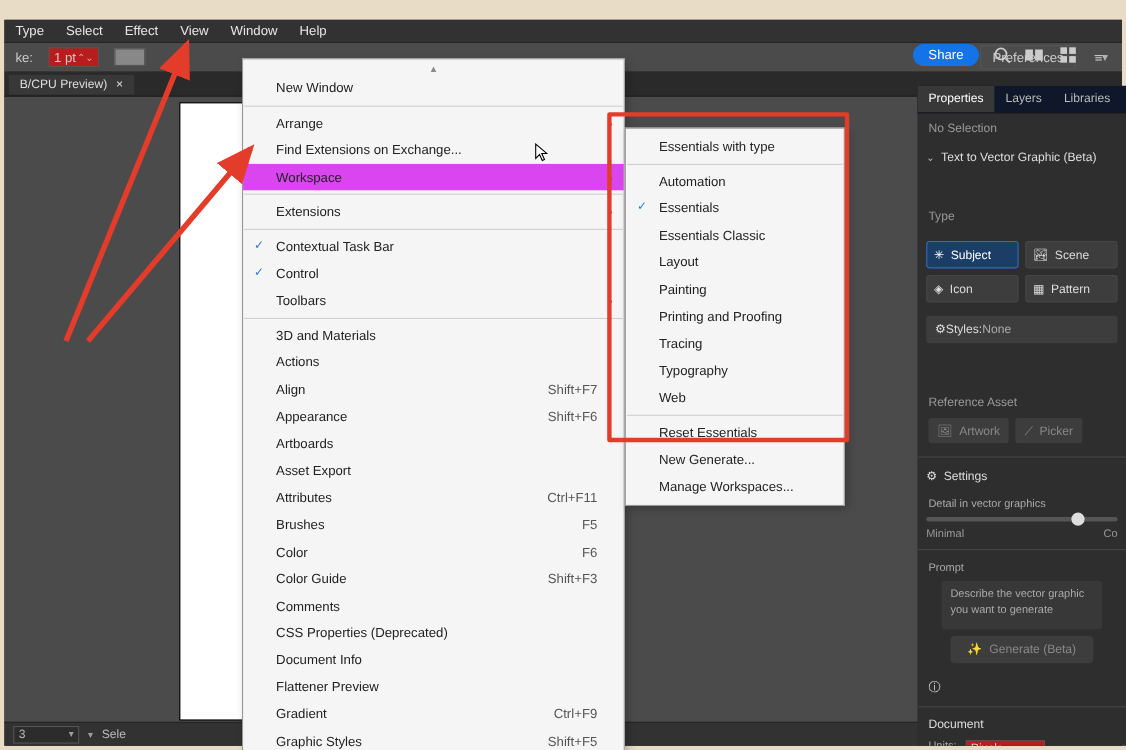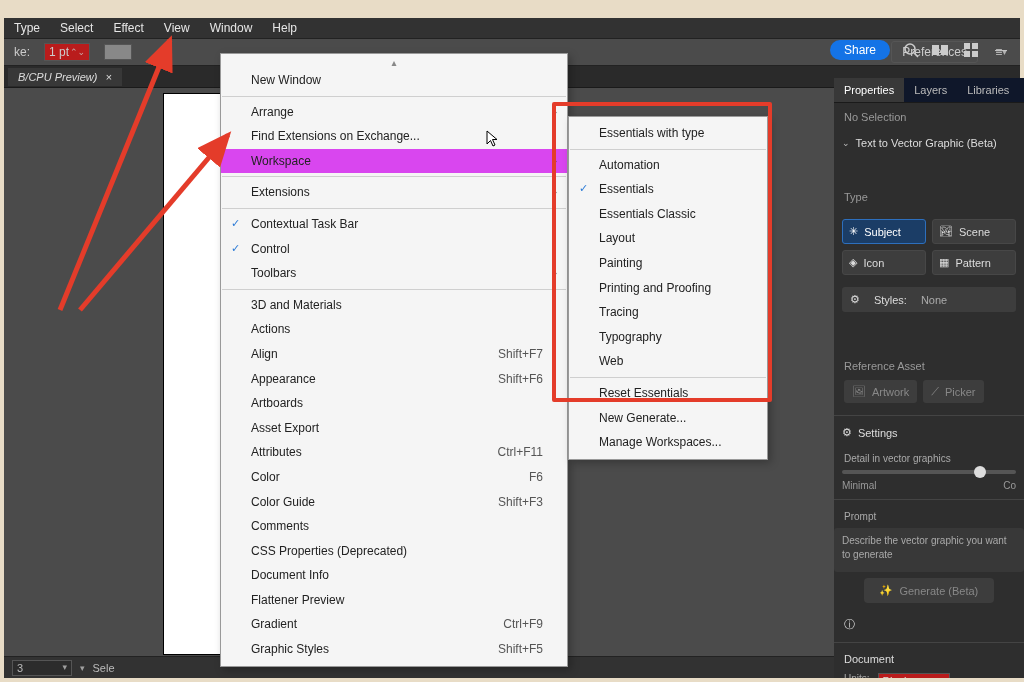--- a/index.html
+++ b/index.html
@@ -7,44 +7,44 @@
   .app { position: absolute; top: 18px; left: 4px; right: 4px; bottom: 4px; background: #323232; color: #cfcfcf; display: flex; flex-direction: column; font-size: 12px; }
   .menubar { background: #323232; display: flex; align-items: center; height: 20px; gap: 0; }
   .menubar-item { padding: 2px 10px; color: #e6e6e6; cursor: default; }
   .header-right { position: absolute; right: 10px; top: 22px; display: flex; gap: 12px; align-items: center; }
   .share-btn { background: #1473e6; color: #fff; padding: 3px 14px; border-radius: 12px; font-size: 12px; }
   .icon-btn { width: 18px; height: 18px; display: flex; align-items: center; justify-content: center; color: #ccc; }
   .controlbar { background: #4b4b4b; height: 28px; display: flex; align-items: center; padding: 0 10px; gap: 14px; color: #ccc; border-top: 1px solid #222; border-bottom: 1px solid #222; }
   .stroke-val { background: #b91c1c; border: 1px solid #555; padding: 1px 4px; width: 46px; display: inline-flex; justify-content: space-between; align-items: center; }
   .swatch { width: 28px; height: 16px; background: #888; border: 1px solid #555; }
   .prefs { margin-left: auto; background: #4b4b4b; border: 1px solid #555; padding: 3px 10px; border-radius: 3px; }
-  .tabbar { background: #2a2a2a; height: 22px; display: flex; align-items: center; padding-left: 4px; color: #ddd; font-size: 11px; border-bottom: 1px solid #1a1a1a; font-style: italic;}
+  .tabbar { background: #2a2a2a; height: 22px; display: flex; align-items: center; padding-left: 4px; color: #ddd; font-size: 11px; border-bottom: 1px solid #1a1a1a;}
   .tabbar .tab { background: #383838; padding: 3px 10px; display: inline-flex; align-items: center; gap: 8px; }
   .canvas-area { flex: 1; background: #4b4b4b; position: relative; overflow: hidden; }
   .artboard { position: absolute; left: 160px; top: 6px; width: 390px; height: 560px; background: #fff; box-shadow: 0 0 0 1px #000; }
   .statusbar { height: 22px; background: #323232; display: flex; align-items: center; padding: 0 8px; gap: 8px; font-size: 11px; color: #bbb; border-top: 1px solid #222; }
   .zoom-field { background: #2c2c2c; border: 1px solid #555; width: 60px; padding: 1px 4px; display:inline-flex; justify-content:space-between; }
 
   
   .rightpanel { position: absolute; top: 78px; right: 0; width: 190px; bottom: 4px; background: #2e2e2e; color: #ddd; font-size: 11px; overflow: hidden; }
   .rp-tabs { display: flex; background: #0f172a; border-bottom: 1px solid #1a1a1a; }
   .rp-tab { padding: 6px 10px; color: #bbb; font-size: 11px; }
   .rp-tab.active { background: #383838; color: #fff; }
   .rp-section { padding: 8px 10px; }
   .rp-title { color:#999; font-size:11px; margin-bottom:8px;margin-top:36px; }
   .rp-collapse { display:flex; align-items:center; gap:6px; padding:6px 8px; color:#ddd; font-size:11px; }
   .type-grid { display: flex; flex-wrap: wrap; gap: 6px; padding: 0 8px 8px; }
   .type-btn { flex: 1 1 46%; background: #3d3d3d; padding: 5px 6px; border-radius: 3px; display:flex; align-items:center; gap:6px; font-size:11px; color:#ddd; border:1px solid #474747;}
   .type-btn.active { background: #1b3d66; border:1px solid #2d6fbd; color:#fff;}
-  .styles-row { background:#3d3d3d; margin:4px 8px; padding:6px 8px; border-radius:3px; display:flex; gap:14px; align-items:center; }
+  .styles-row { background:#3d3d3d; margin:4px 8px; padding:6px 8px; border-radius:3px; display:flex; gap:0; align-items:center; }
   .ref-btn { background:#3d3d3d; padding:5px 8px; border-radius:3px; display:inline-flex; gap:6px; align-items:center; color:#888; font-size:11px;}
   .settings-row { display:flex; align-items:center; gap:6px; padding:6px 8px;}
   .slider { position:relative; height:4px; background:#555; margin:4px 8px 6px; border-radius:2px;}
   .slider::after { content:""; position:absolute; right:30px; top:-4px; width:12px; height:12px; border-radius:50%; background:#ddd;}
-  .prompt-box { background:#383838; margin:4px 0; padding:6px 8px; border-radius:3px; color:#aaa; font-size:10px; line-height:1.35; min-height:44px;}
+  .prompt-box { background:#383838; margin:4px 22px; padding:6px 8px; border-radius:3px; color:#aaa; font-size:10px; line-height:1.35; min-height:44px;}
   .gen-btn { margin:6px auto; background:#3d3d3d; padding:6px 14px; border-radius:4px; color:#888; display:flex; align-items:center; gap:6px; width:130px; font-size:11px; justify-content:center;}
 
   
   .menu { position: absolute; background: #f5f5f5; color: #222; border: 1px solid #999; box-shadow: 3px 3px 8px rgba(0,0,0,.25); font-size: 12px; }
   .menu-item { padding: 3px 24px 3px 30px; white-space: nowrap; display:flex; justify-content:space-between; gap:30px; position:relative; line-height:1.55;}
   .menu-item.hover { background: #d946ef; }
   .menu-item.has-sub::after { content: "›"; position:absolute; right:10px; color:#444; }
   .menu-sep { border-top: 1px solid #cfcfcf; margin: 3px 1px; }
   .menu-check::before { content:"✓"; position:absolute; left:10px; color:#2a7ad6; font-size:11px;}
   #main-menu { top: 53px; left: 220px; width: 348px; padding: 4px 0;}
@@ -267,20 +267,24 @@
         <span>Artboards</span>
       </div>
       <div class="menu-item">
         <span>Asset Export</span>
       </div>
       <div class="menu-item">
         <span>Attributes</span>
         <span style="color: rgb(85, 85, 85);">Ctrl+F11</span>
       </div>
       <div class="menu-item">
+        <span>Brushes</span>
+        <span style="color: rgb(85, 85, 85);">F5</span>
+      </div>
+      <div class="menu-item">
         <span>Color</span>
         <span style="color: rgb(85, 85, 85);">F6</span>
       </div>
       <div class="menu-item">
         <span>Color Guide</span>
         <span style="color: rgb(85, 85, 85);">Shift+F3</span>
       </div>
       <div class="menu-item">
         <span>Comments</span>
       </div>

